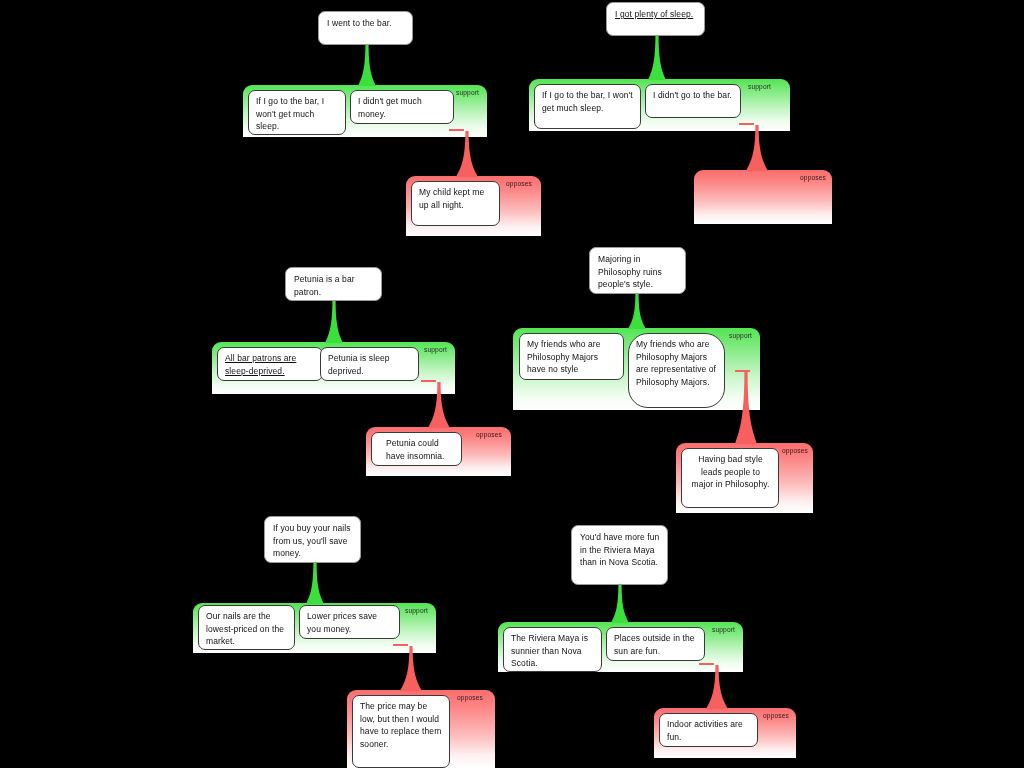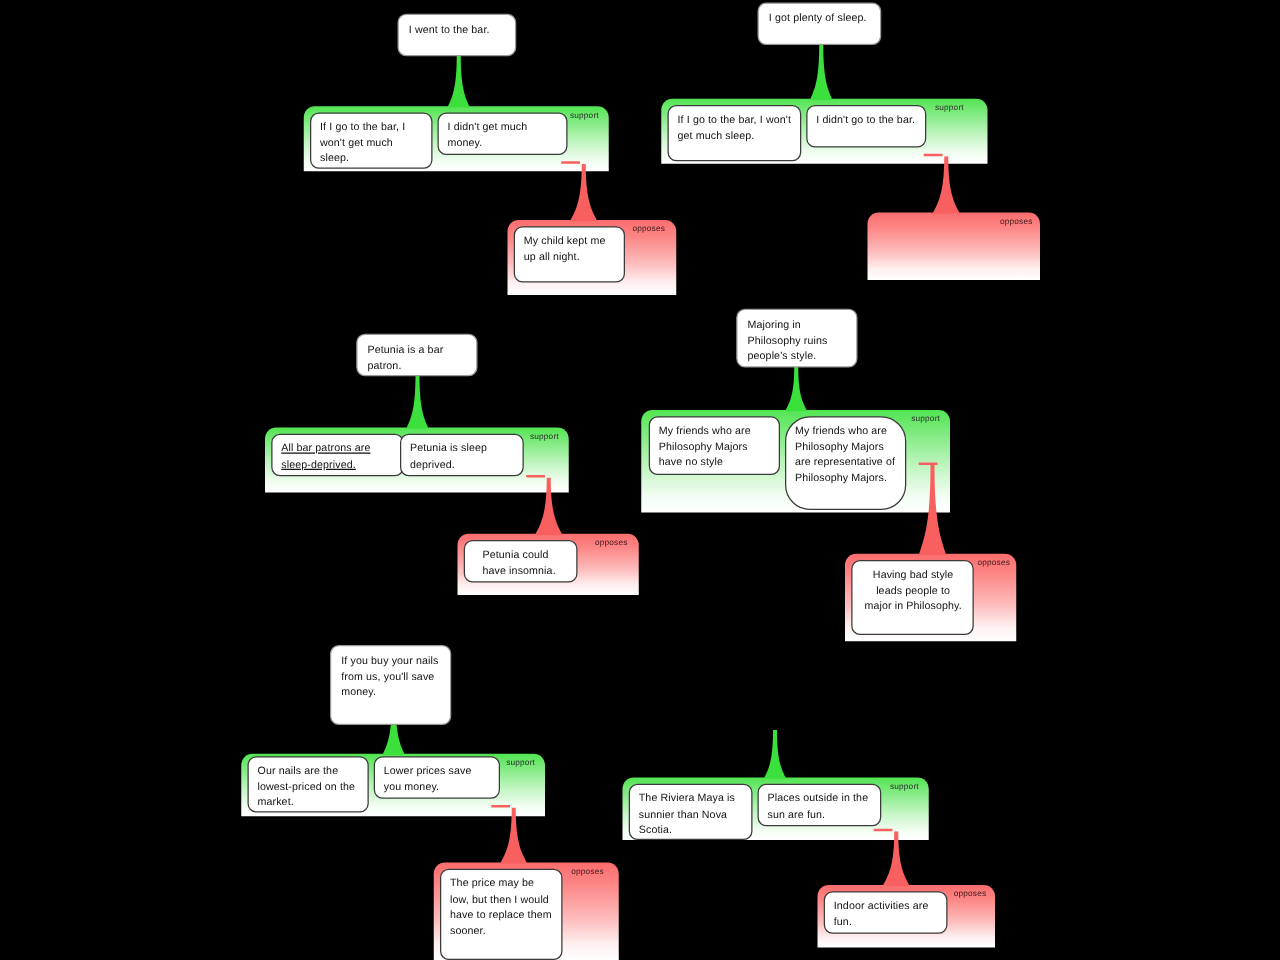--- a/index.html
+++ b/index.html
@@ -101,21 +101,21 @@
     <div class="stop-bar" style="left: 449px; top: 129px; width: 15px;"></div>
     <div class="connector" style="left: 456px; top: 131px; width: 22px; height: 46px;">
       <svg width="22" height="46" viewBox="0 0 22 46">
         <path d="M 9.4 0 L 12.6 0 C 12.6 28.52 17.05 36.800000000000004 22 46 L 0 46 C 4.949999999999999 36.800000000000004 9.4 28.52 9.4 0 Z" fill="#f8605f"></path>
       </svg>
     </div>
     <div class="band opposes" style="left: 406px; top: 176px; width: 135px; height: 60px;">
       <span class="band-label" style="left: 100px;">opposes</span>
     </div>
     <div class="premise" style="left: 411px; top: 181px; width: 89px; height: 45px;">My child kept me up all night.</div>
-    <div class="claim" style="left: 606px; top: 2px; width: 99px; height: 34px;">I got plenty of sleep.</div>
+    <div class="claim" style="left: 606px; top: 2px; width: 99px; height: 34px; text-decoration: underline;">I got plenty of sleep.</div>
     <div class="connector" style="left: 648px; top: 35px; width: 18px; height: 45px;">
       <svg width="18" height="45" viewBox="0 0 18 45">
         <path d="M 7.4 0 L 10.6 0 C 10.6 27.9 13.95 36 18 45 L 0 45 C 4.05 36 7.4 27.9 7.4 0 Z" fill="#3ce03c"></path>
       </svg>
     </div>
     <div class="band support" style="left: 529px; top: 79px; width: 261px; height: 52px;">
       <span class="band-label" style="left: 219px;">support</span>
     </div>
     <div class="premise" style="left: 534px; top: 84px; width: 107px; height: 45px;">If I go to the bar, I won't get much sleep.</div>
     <div class="premise" style="left: 645px; top: 84px; width: 96px; height: 34px;">I didn't go to the bar.</div>
@@ -163,41 +163,42 @@
     <div class="stop-bar" style="left: 735px; top: 370px; width: 15px;"></div>
     <div class="connector" style="left: 735px; top: 372px; width: 22px; height: 72px;">
       <svg width="22" height="72" viewBox="0 0 22 72">
         <path d="M 9.4 0 L 12.6 0 C 12.6 44.64 17.05 57.6 22 72 L 0 72 C 4.949999999999999 57.6 9.4 44.64 9.4 0 Z" fill="#f8605f"></path>
       </svg>
     </div>
     <div class="band opposes" style="left: 676px; top: 443px; width: 137px; height: 70px;">
       <span class="band-label" style="left: 106px;">opposes</span>
     </div>
     <div class="premise" style="left: 681px; top: 448px; width: 98px; height: 60px; text-align: center;">Having bad style leads people to major in Philosophy.</div>
-    <div class="claim" style="left: 264px; top: 516px; width: 97px; height: 64px;">If you buy your nails from us, you'll save money.</div>
+    <div class="claim" style="left: 264px; top: 516px; width: 97px; height: 47px;">If you buy your nails from us, you'll save money.</div>
     <div class="connector" style="left: 306px; top: 562px; width: 18px; height: 42px;">
       <svg width="18" height="42" viewBox="0 0 18 42">
         <path d="M 7.4 0 L 10.6 0 C 10.6 26.04 13.95 33.6 18 42 L 0 42 C 4.05 33.6 7.4 26.04 7.4 0 Z" fill="#3ce03c"></path>
       </svg>
     </div>
     <div class="band support" style="left: 193px; top: 603px; width: 243px; height: 50px;">
       <span class="band-label" style="left: 212px;">support</span>
     </div>
     <div class="premise" style="left: 198px; top: 605px; width: 97px; height: 45px;">Our nails are the lowest-priced on the market.</div>
     <div class="premise" style="left: 299px; top: 605px; width: 101px; height: 34px;">Lower prices save you money.</div>
     <div class="stop-bar" style="left: 393px; top: 644px; width: 15px;"></div>
     <div class="connector" style="left: 400px; top: 646px; width: 22px; height: 45px;">
       <svg width="22" height="45" viewBox="0 0 22 45">
         <path d="M 9.4 0 L 12.6 0 C 12.6 27.9 17.05 36 22 45 L 0 45 C 4.949999999999999 36 9.4 27.9 9.4 0 Z" fill="#f8605f"></path>
       </svg>
     </div>
     <div class="band opposes" style="left: 347px; top: 690px; width: 148px; height: 78px;">
       <span class="band-label" style="left: 110px;">opposes</span>
     </div>
     <div class="premise" style="left: 352px; top: 695px; width: 98px; height: 73px;">The price may be low, but then I would have to replace them sooner.</div>
+    <div class="claim" style="left: 571px; top: 525px; width: 97px; height: 60px;">You'd have more fun in the Riviera Maya than in Nova Scotia.</div>
     <div class="connector" style="left: 611px; top: 584px; width: 18px; height: 39px;">
       <svg width="18" height="39" viewBox="0 0 18 39">
         <path d="M 7.4 0 L 10.6 0 C 10.6 24.18 13.95 31.200000000000003 18 39 L 0 39 C 4.05 31.200000000000003 7.4 24.18 7.4 0 Z" fill="#3ce03c"></path>
       </svg>
     </div>
     <div class="band support" style="left: 498px; top: 622px; width: 245px; height: 50px;">
       <span class="band-label" style="left: 214px;">support</span>
     </div>
     <div class="premise" style="left: 503px; top: 627px; width: 99px; height: 45px;">The Riviera Maya is sunnier than Nova Scotia.</div>
     <div class="premise" style="left: 606px; top: 627px; width: 99px; height: 34px;">Places outside in the sun are fun.</div>

